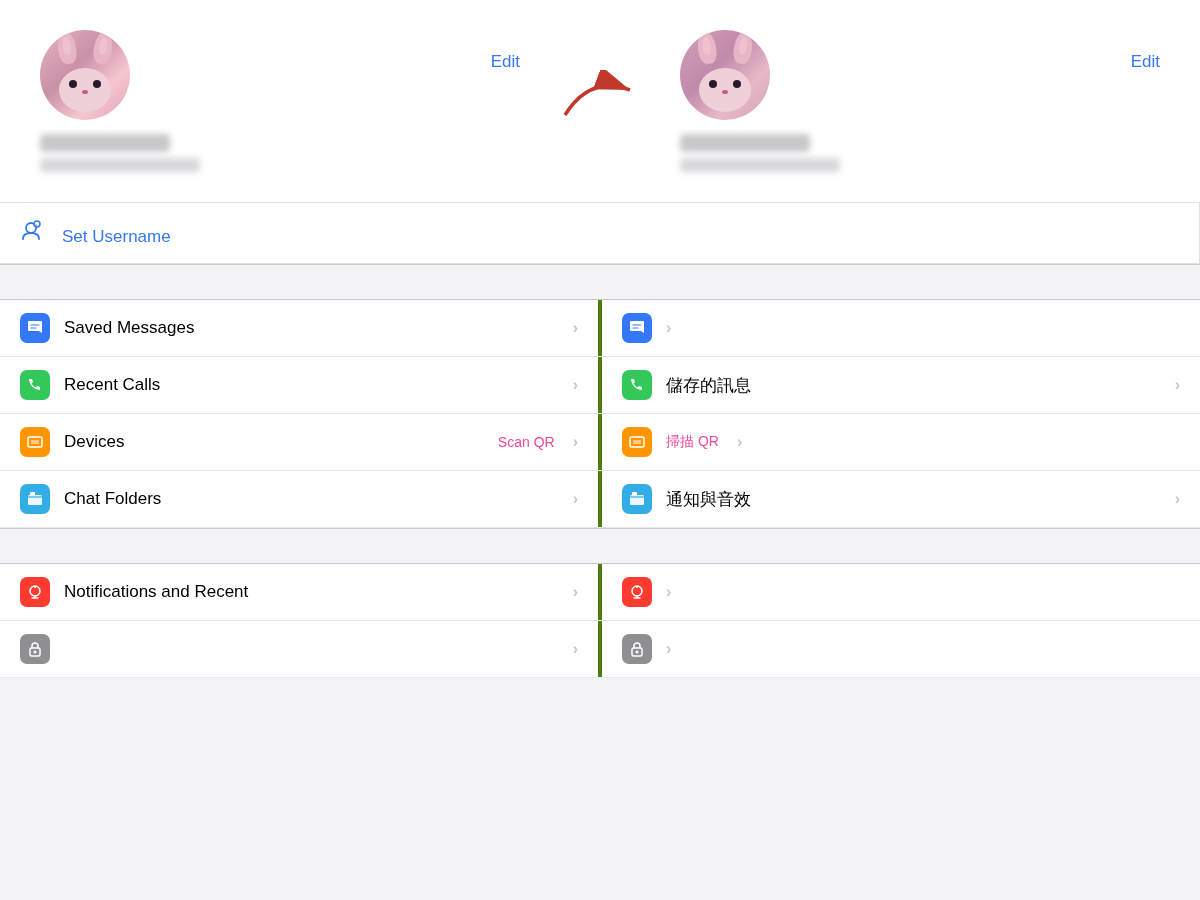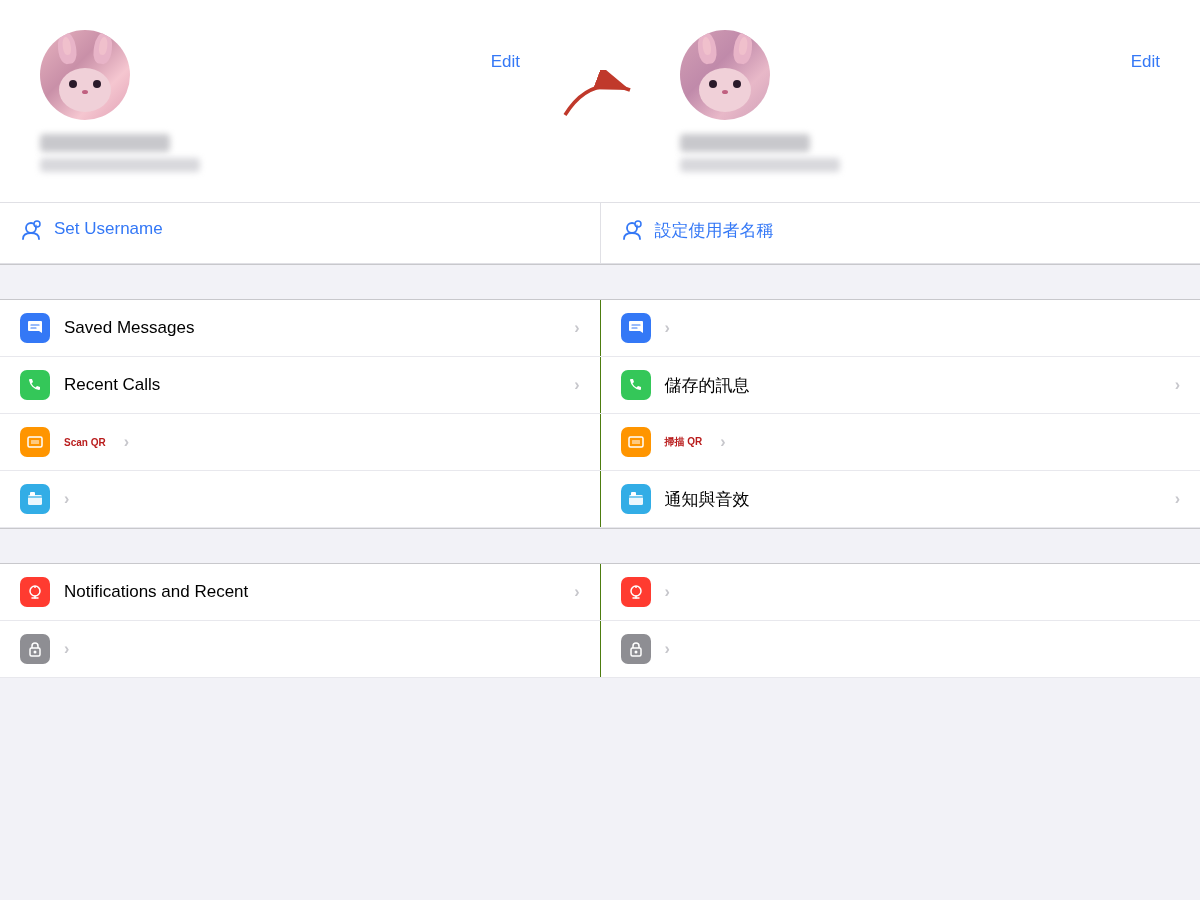--- a/index.html
+++ b/index.html
@@ -170,23 +170,23 @@
     
     .username-section {
       background: #fff;
       display: flex;
       flex-shrink: 0;
     }
 
     .username-panel {
       flex: 1;
       display: flex;
-      align-items: flex-start;
+      align-items: flex-end;
       padding: 16px 20px;
-      gap: 12px;
+      gap: 20px;
       border-bottom: 1px solid #e0e0e5;
       cursor: pointer;
     }
 
     .username-panel:first-child {
       border-right: 1px solid #e0e0e5;
     }
 
     .username-icon {
       font-size: 22px;
@@ -222,21 +222,22 @@
       flex: 1;
       display: flex;
       align-items: center;
       padding: 13px 20px;
       gap: 14px;
       cursor: pointer;
       position: relative;
     }
 
     .settings-item:first-child {
-      border-right: 1px solid #4d7c0f;
+      border-right: 4px solid #4d7c0f;
+      justify-content: space-between;
     }
 
     .settings-icon {
       width: 30px;
       height: 30px;
       border-radius: 7px;
       display: flex;
       align-items: center;
       justify-content: center;
       flex-shrink: 0;
@@ -251,24 +252,23 @@
     .icon-red { background: #ff3b30; }
     .icon-gray { background: #8e8e93; }
 
     .settings-label {
       font-size: 17px;
       color: #000;
       flex: 1;
     }
 
     .settings-sub {
-      font-size: 10px;
-      color: #b91c1c;
+      font-size: 14px;
+      color: #ec4899;
       margin-right: 4px;
-      font-weight: bold;
     }
 
     .chevron {
       color: #c7c7cc;
       font-size: 16px;
       font-weight: bold;
     }
 
     .second-separator {
       height: 36px;
@@ -346,31 +346,20 @@
     <span class="username-icon">
       <svg width="22" height="22" viewBox="0 0 22 22" fill="none">
         <circle cx="11" cy="9" r="5" stroke="#3478f6" stroke-width="1.8" fill="none"></circle>
         <path d="M3 20 Q3 14 11 14 Q19 14 19 20" stroke="#3478f6" stroke-width="1.8" fill="none" stroke-linecap="round"></path>
         <circle cx="17" cy="5" r="3" fill="#fff" stroke="#3478f6" stroke-width="1.5"></circle>
         <text x="14.5" y="7.5" font-size="5" fill="#3478f6" font-weight="bold">+</text>
       </svg>
     </span>
     <span class="username-label">Set Username</span>
   </div>
-  <div class="username-panel">
-    <span class="username-icon">
-      <svg width="22" height="22" viewBox="0 0 22 22" fill="none">
-        <circle cx="11" cy="9" r="5" stroke="#3478f6" stroke-width="1.8" fill="none"></circle>
-        <path d="M3 20 Q3 14 11 14 Q19 14 19 20" stroke="#3478f6" stroke-width="1.8" fill="none" stroke-linecap="round"></path>
-        <circle cx="17" cy="5" r="3" fill="#fff" stroke="#3478f6" stroke-width="1.5"></circle>
-        <text x="14.5" y="7.5" font-size="5" fill="#3478f6" font-weight="bold">+</text>
-      </svg>
-    </span>
-    <span class="username-label">設定使用者名稱</span>
-  </div>
 </div>
 
 <div class="separator"></div>
 
 <div class="settings-list" id="group1">
     <div class="settings-row">
       <div class="settings-item">
         <div class="settings-icon icon-blue">
           <svg width="18" height="18" viewBox="0 0 18 18" fill="none">
             <path d="M3 2h12a1 1 0 011 1v11l-3-2H3a1 1 0 01-1-1V3a1 1 0 011-1z" fill="white"></path>
@@ -411,20 +400,21 @@
       </div>
     </div>
     <div class="settings-row">
       <div class="settings-item">
         <div class="settings-icon icon-orange">
           <svg width="18" height="18" viewBox="0 0 18 18" fill="none">
             <rect x="2" y="4" width="14" height="10" rx="1.5" stroke="white" stroke-width="1.5" fill="none"></rect>
             <rect x="5" y="7" width="8" height="4" rx="0.5" fill="white" opacity="0.5"></rect>
           </svg>
         </div>
+        <span class="settings-label">Devices</span>
         <span class="settings-sub">Scan QR</span>
         <span class="chevron">›</span>
       </div>
       <div class="settings-item">
         <div class="settings-icon icon-orange">
           <svg width="18" height="18" viewBox="0 0 18 18" fill="none">
             <rect x="2" y="4" width="14" height="10" rx="1.5" stroke="white" stroke-width="1.5" fill="none"></rect>
             <rect x="5" y="7" width="8" height="4" rx="0.5" fill="white" opacity="0.5"></rect>
           </svg>
         </div>
@@ -434,20 +424,21 @@
     </div>
     <div class="settings-row">
       <div class="settings-item">
         <div class="settings-icon icon-cyan">
           <svg width="18" height="18" viewBox="0 0 18 18" fill="none">
             <rect x="2" y="5" width="14" height="10" rx="1.5" fill="white" opacity="0.9"></rect>
             <path d="M2 7h14" stroke="#32ade6" stroke-width="1.2"></path>
             <rect x="4" y="2" width="5" height="4" rx="1" fill="white"></rect>
           </svg>
         </div>
+        <span class="settings-label">Chat Folders</span>
         <span class="chevron">›</span>
       </div>
       <div class="settings-item">
         <div class="settings-icon icon-cyan">
           <svg width="18" height="18" viewBox="0 0 18 18" fill="none">
             <rect x="2" y="5" width="14" height="10" rx="1.5" fill="white" opacity="0.9"></rect>
             <path d="M2 7h14" stroke="#32ade6" stroke-width="1.2"></path>
             <rect x="4" y="2" width="5" height="4" rx="1" fill="white"></rect>
           </svg>
         </div>

